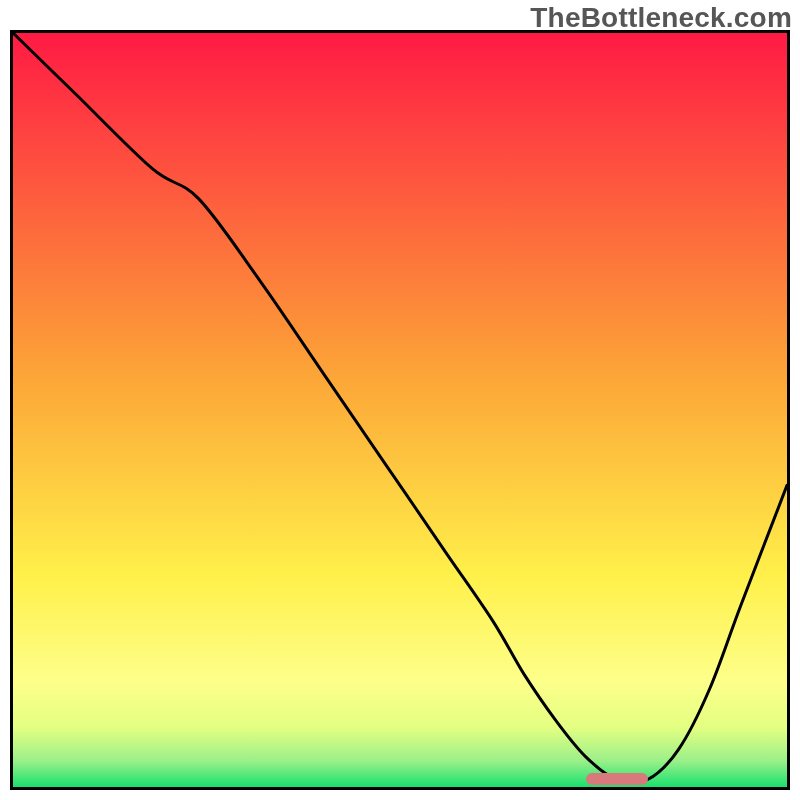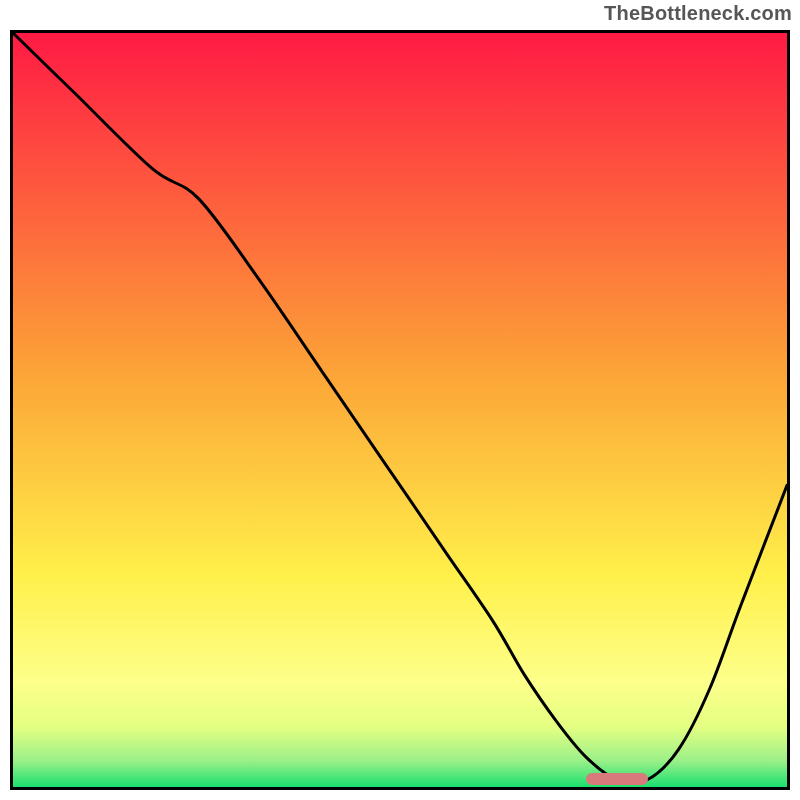--- a/index.html
+++ b/index.html
@@ -13,21 +13,21 @@
   }
   .container {
     position: relative;
     width: 800px;
     height: 800px;
   }
   .watermark {
     position: absolute;
     top: 2px;
     right: 8px;
-    font-size: 20px;
+    font-size: 28px;
     font-weight: 600;
     color: #565656;
     letter-spacing: 0.2px;
     user-select: none;
   }
   .plot-frame {
     position: absolute;
     left: 10px;
     top: 30px;
     width: 780px;

